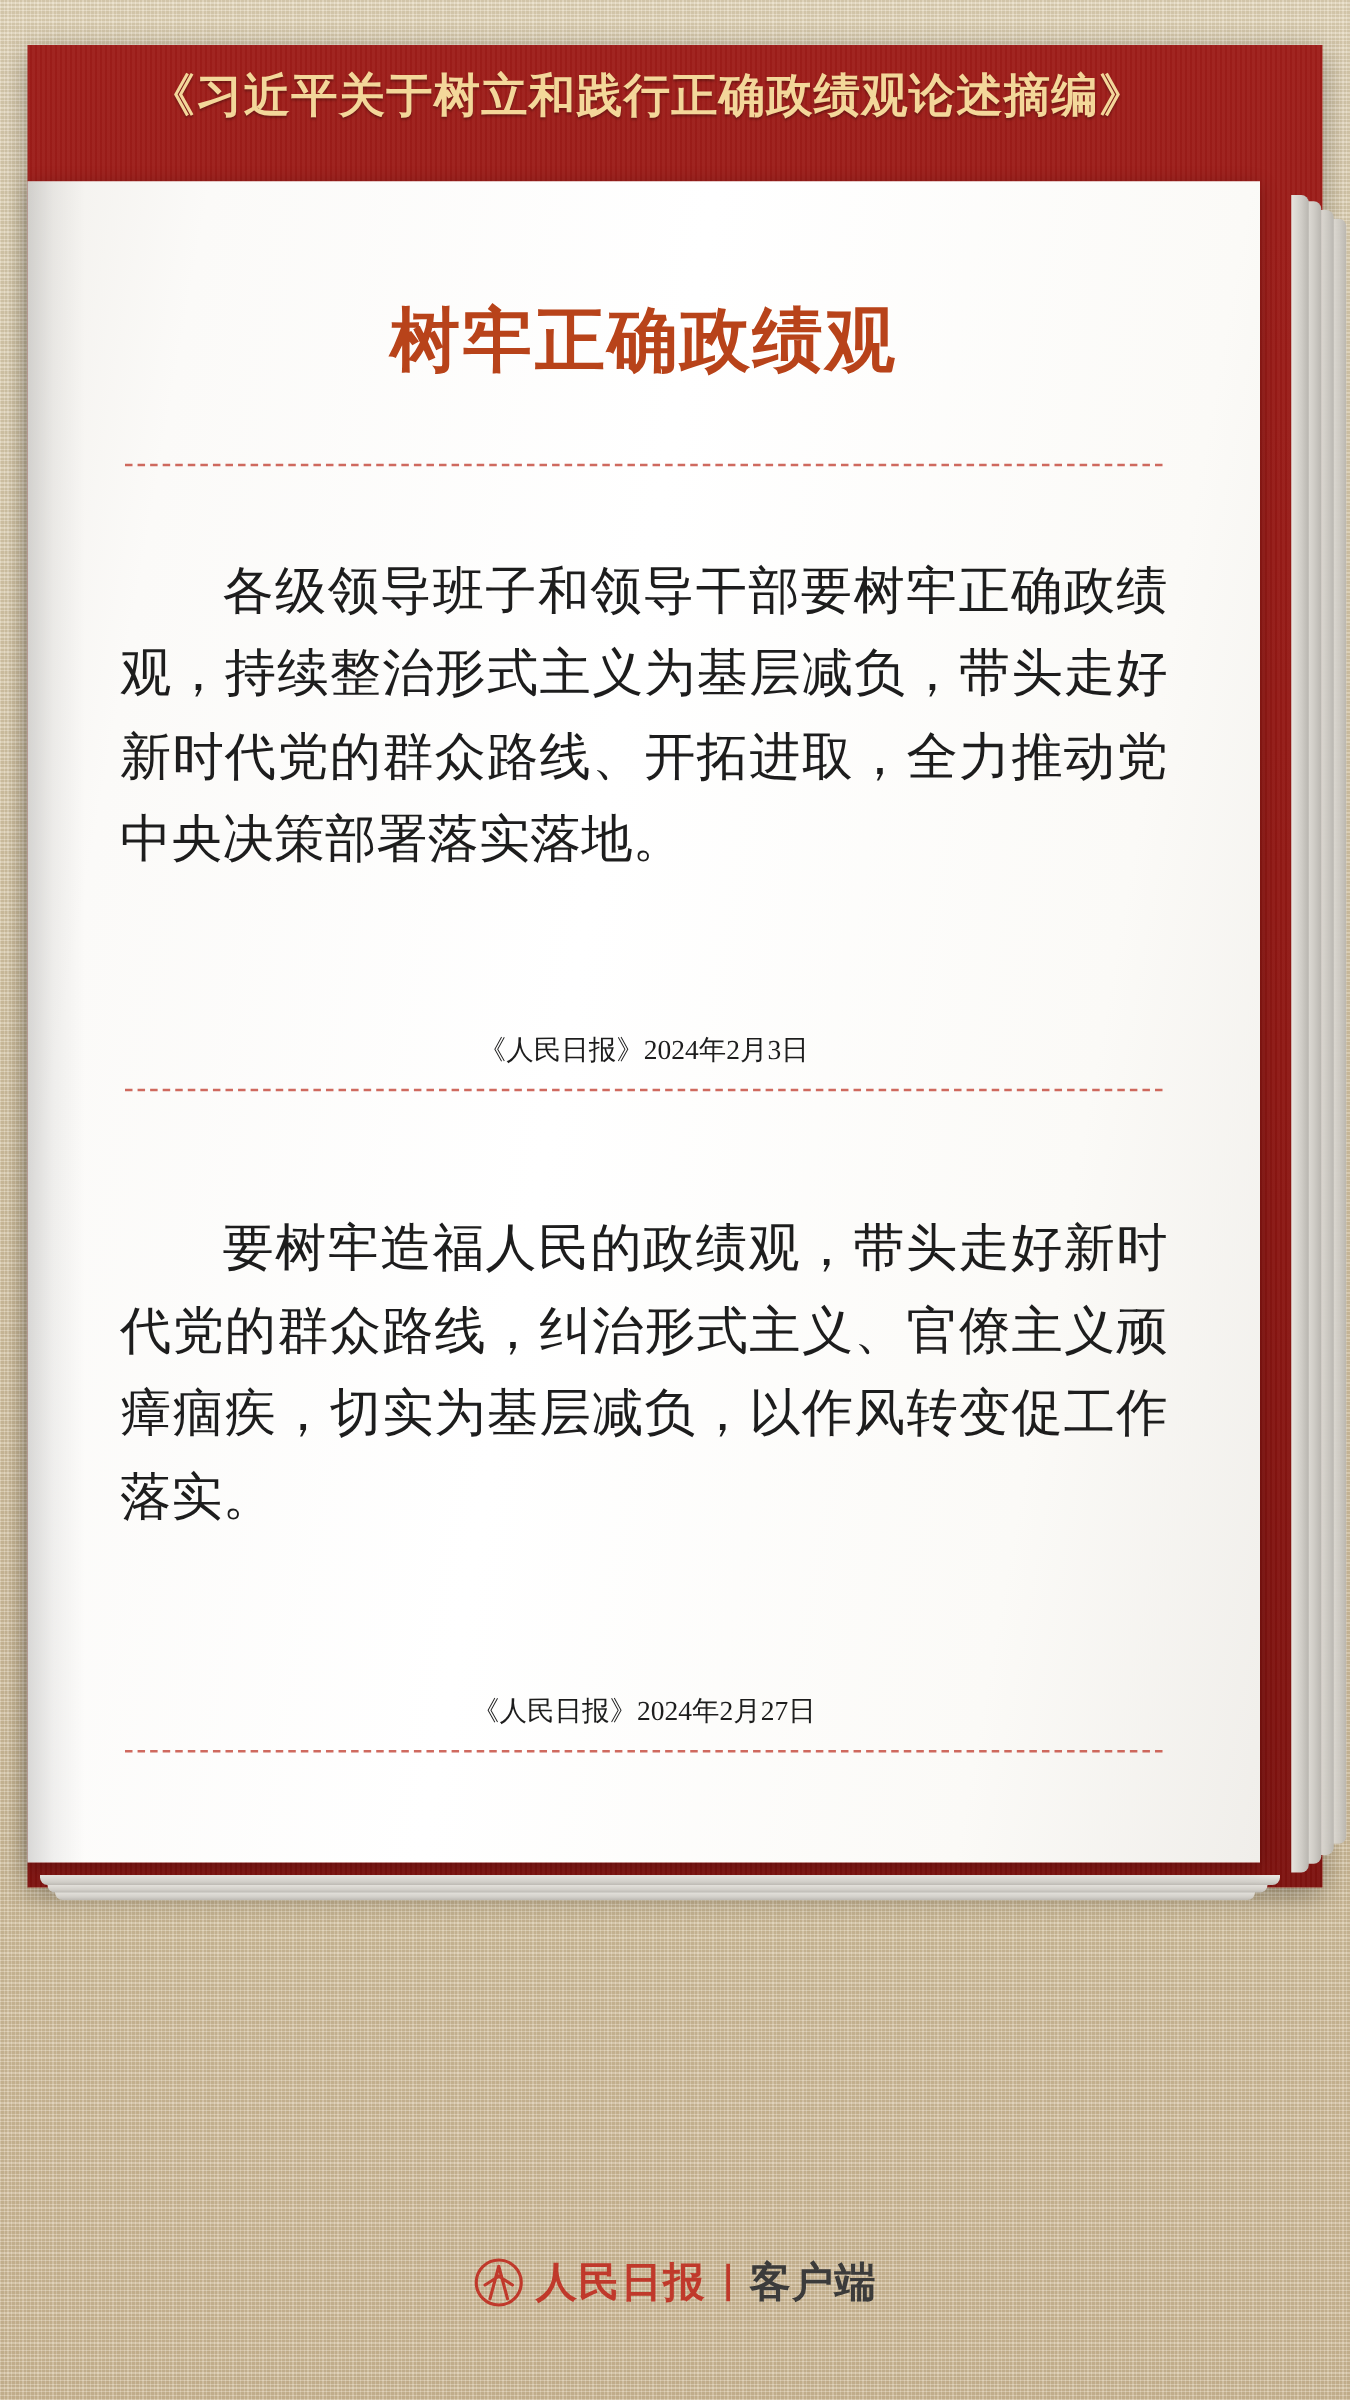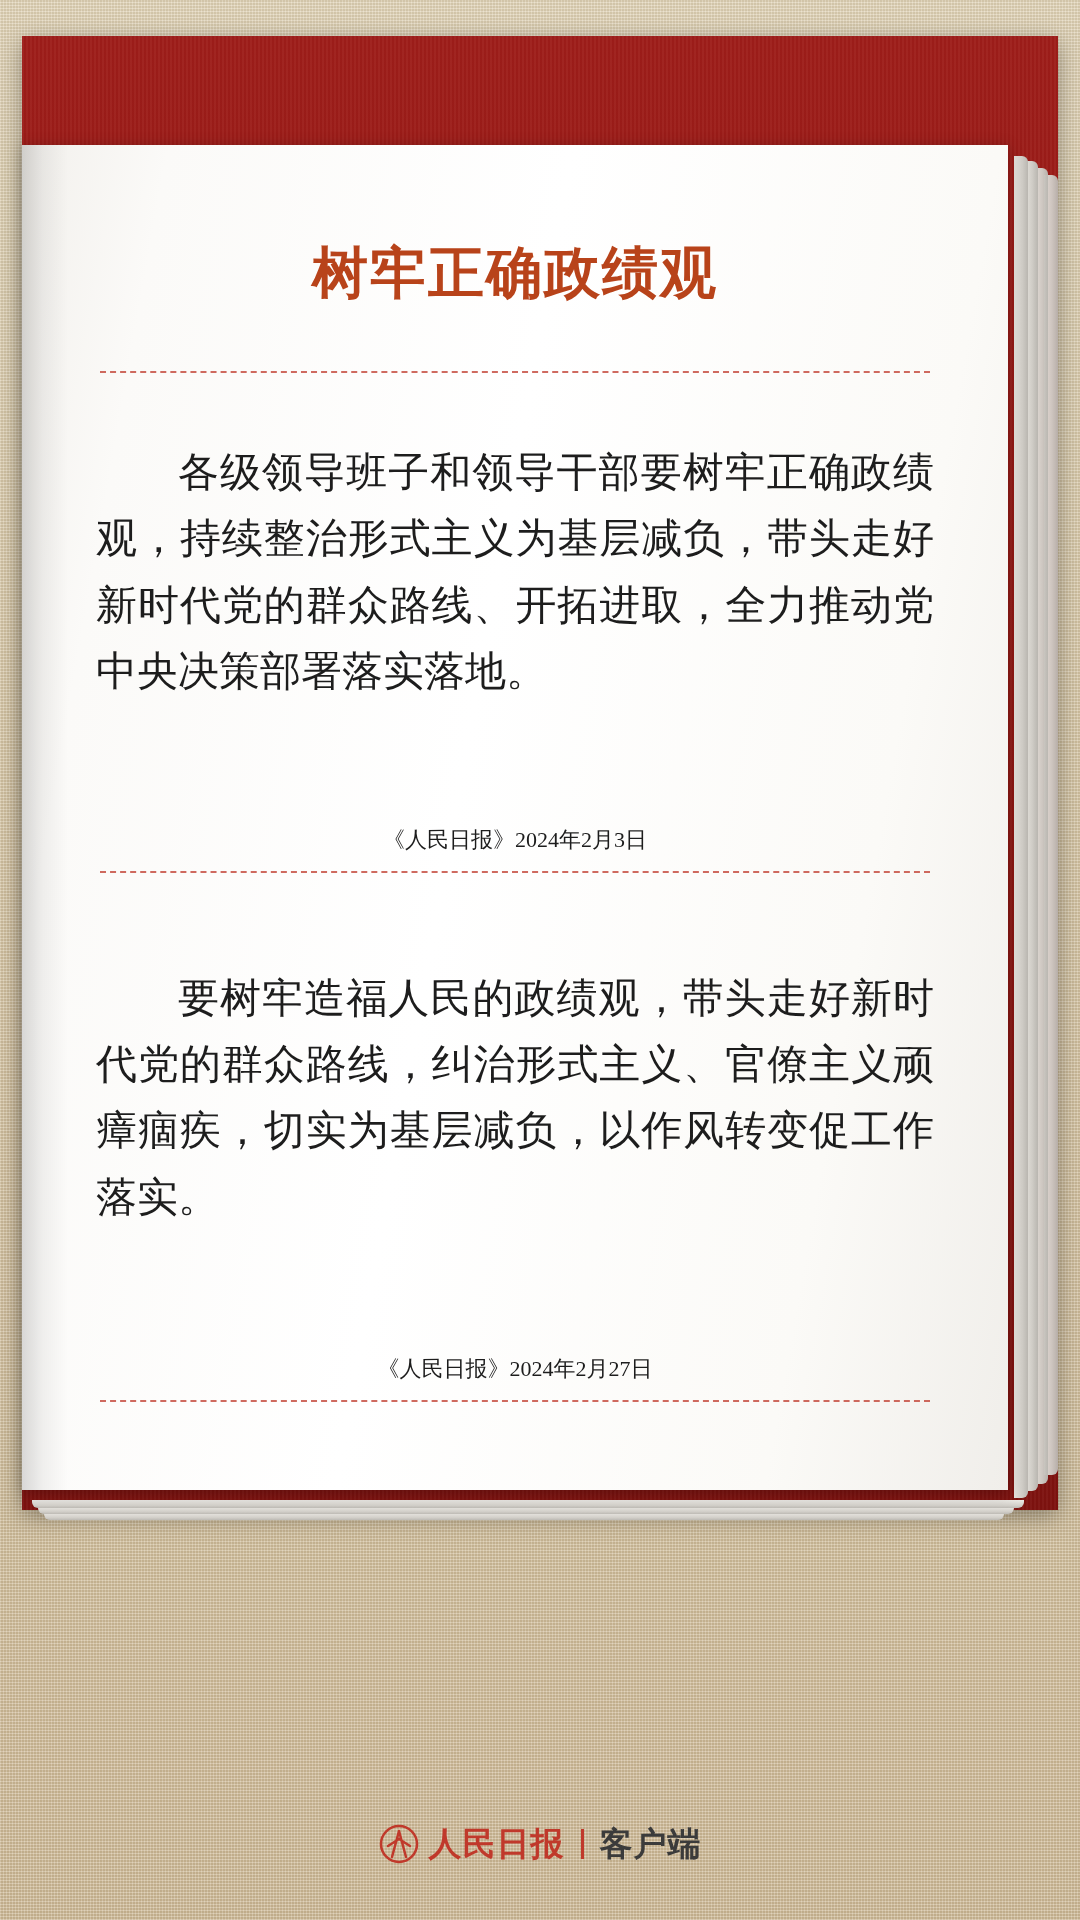--- a/index.html
+++ b/index.html
@@ -62,20 +62,21 @@
   }
 
   
   .book {
     position: absolute;
     left: 22px;
     top: 145px;
     width: 1036px;
     height: 1375px;
     z-index: 3;
+    padding-left: 19px;
   }
   
   .page-stack {
     position: absolute;
     right: 0;
     top: 8px;
     width: 60px;
     height: 1340px;
   }
   .page-stack i {
@@ -186,21 +187,21 @@
 
   .src1 { margin-top: 118px; }
   .src2 { margin-top: 122px; }
 
   .dash.after-src { margin-top: 14px; }
 
   
   .footer {
     position: absolute;
     left: 0;
-    bottom: 52px;
+    bottom: 69px;
     width: 1080px;
     text-align: center;
     z-index: 5;
   }
   .logo-row {
     display: inline-flex;
     align-items: center;
     gap: 10px;
   }
   .logo-mark {
@@ -232,20 +233,21 @@
     letter-spacing: 1px;
   }
 </style>
 </head>
 <body>
 
 <div class="poster">
 
   <div class="red-card"></div>
 
+  <div class="header-title">《习近平关于树立和践行正确政绩观论述摘编》</div>
 
   <div class="book">
 
     <div class="page-stack">
       <i></i>
         <i></i>
         <i></i>
         <i></i>
     </div>
 

